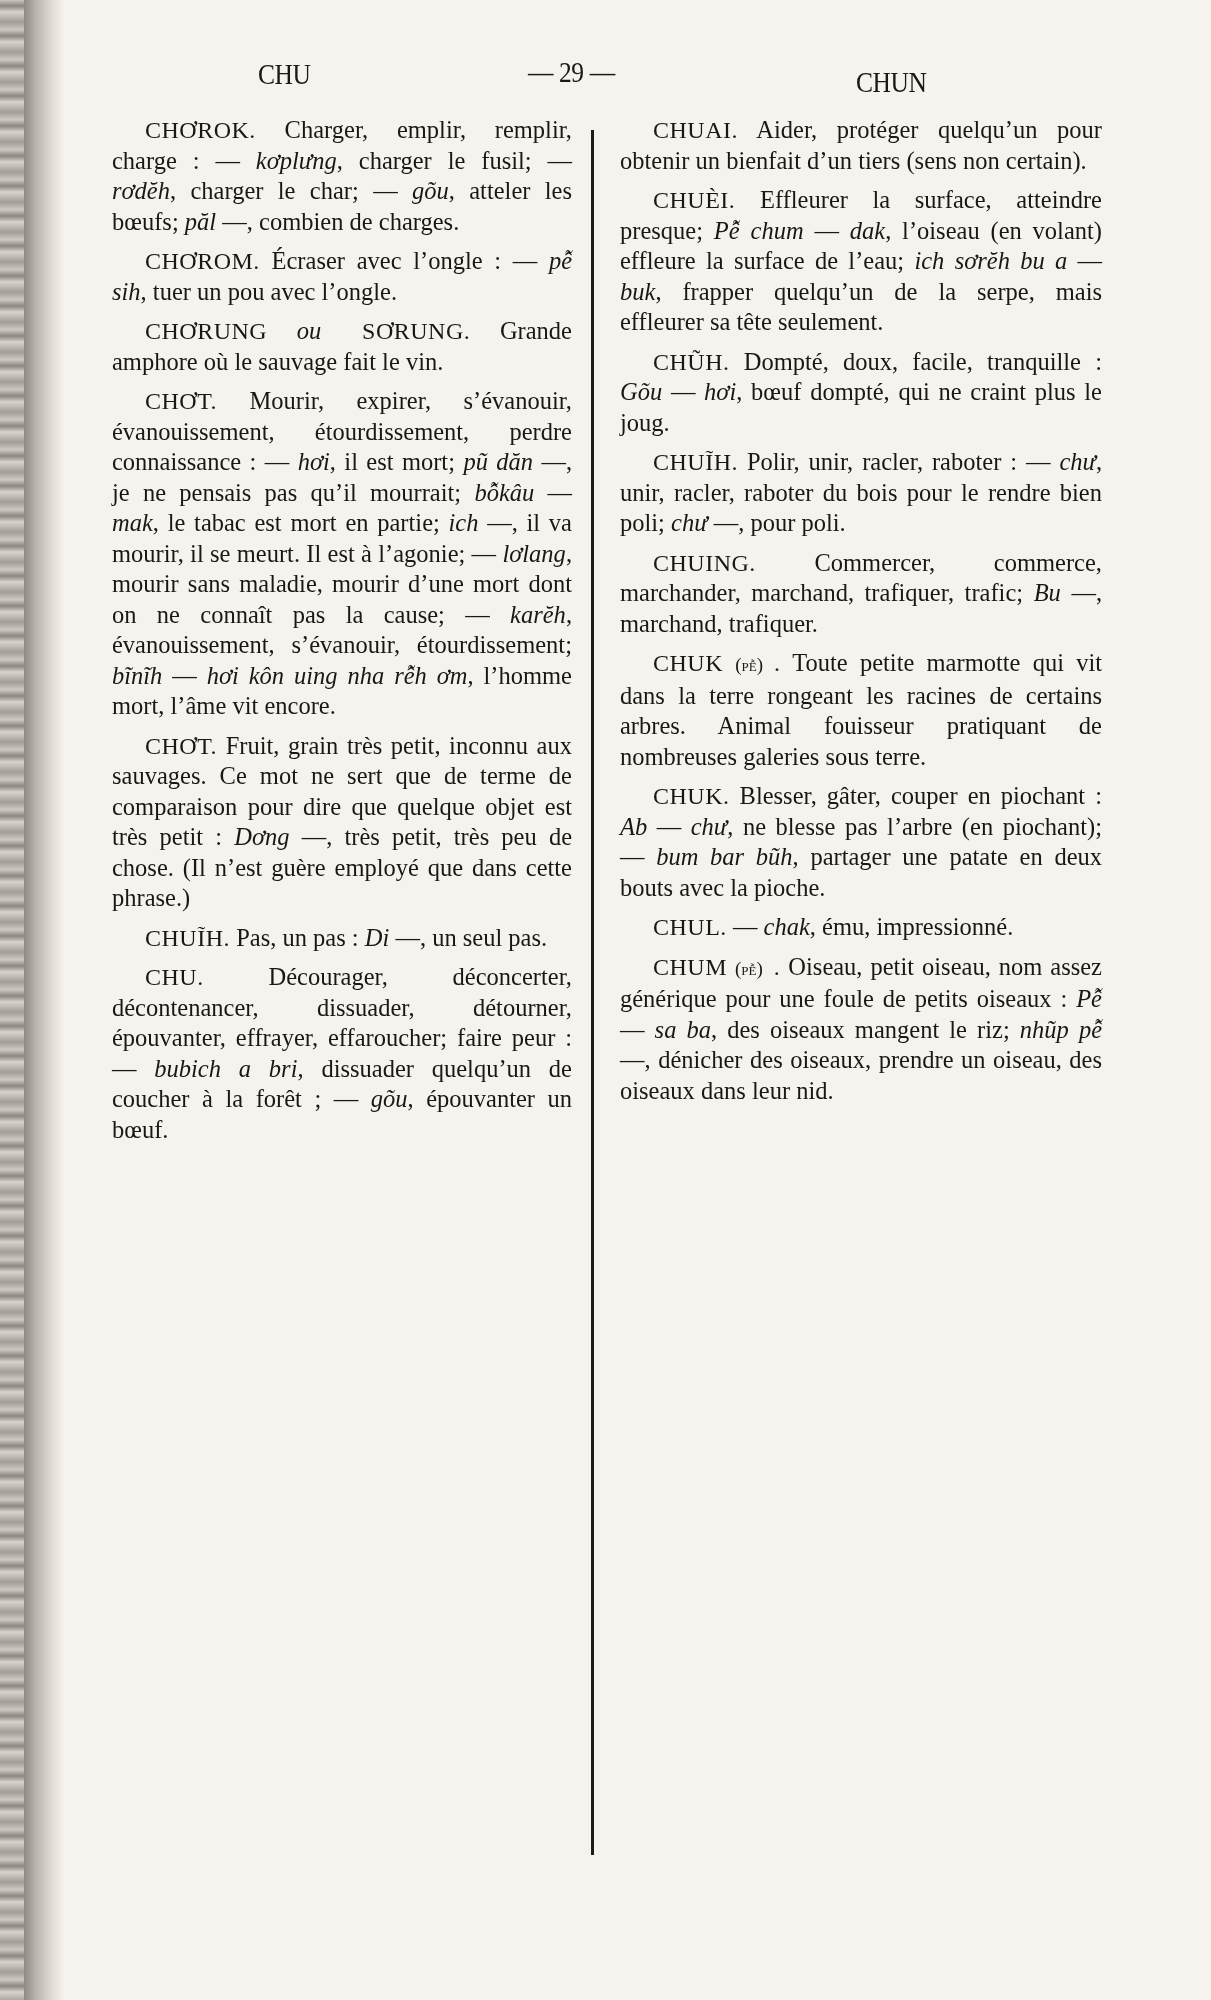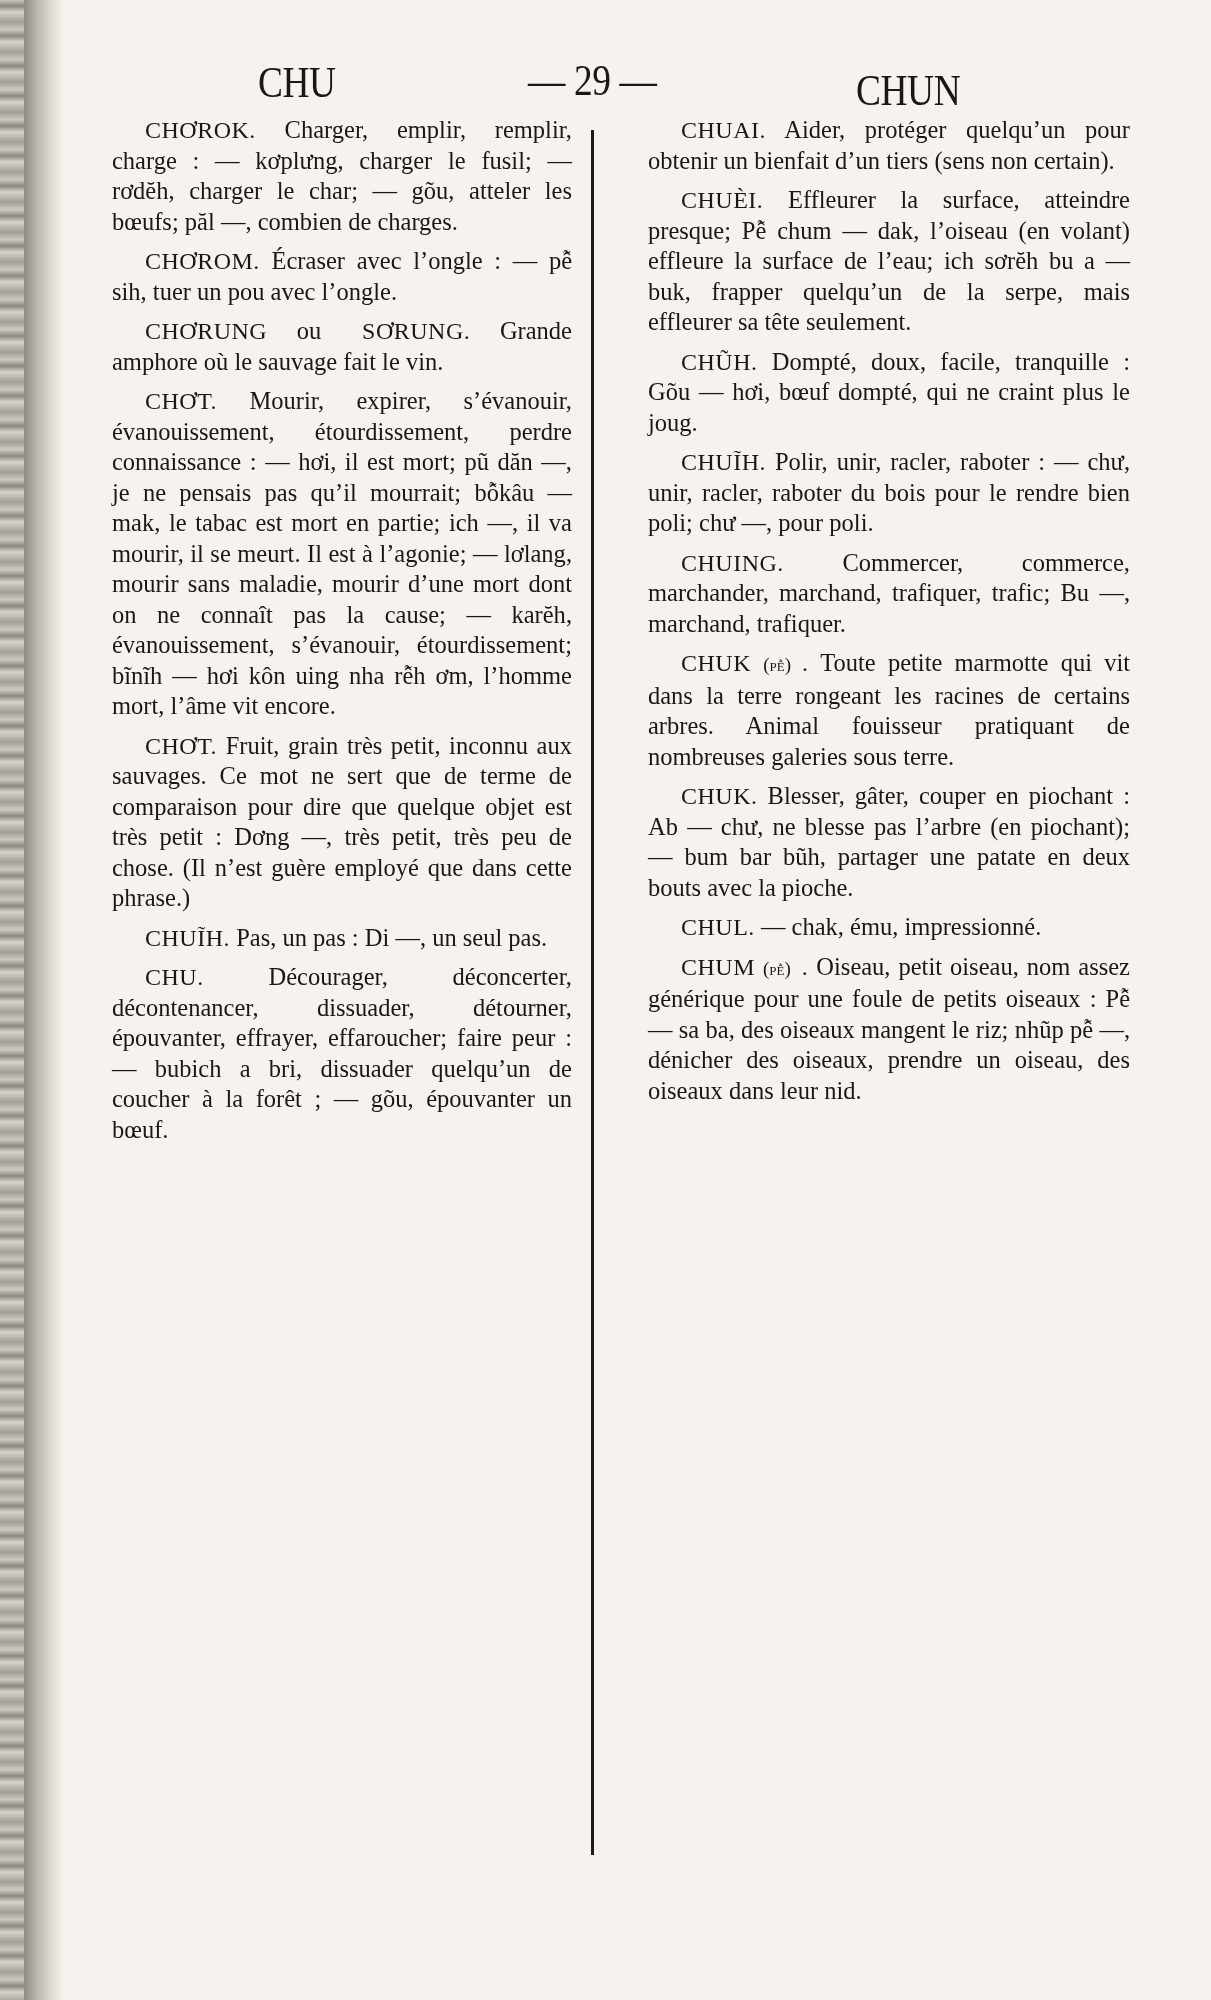--- a/index.html
+++ b/index.html
@@ -12,42 +12,42 @@
   .prev-page {
     position: absolute; left: 0; top: 0; width: 24px; height: 2000px;
     background: repeating-linear-gradient(180deg, #c9c5be 0px, #8c8780 6px, #d8d4cd 12px, #a39f98 22px, #cfcbc4 30px);
   }
   .gutter {
     position: absolute; left: 24px; top: 0; width: 40px; height: 2000px;
     background: linear-gradient(90deg, #8e8a84 0%, #b9b5ae 30%, #dcd8d1 65%, #f6f3ee 100%);
   }
   .running-head {
     position: absolute; top: 55px; left: 0; width: 1211px; height: 50px;
-    font-family: "Liberation Serif", serif; font-size: 44px; letter-spacing: -0.5px;
+    font-family: "Liberation Serif", serif; font-size: 30px; letter-spacing: -0.5px;
   }
   .running-head span { position: absolute; transform: scaleX(0.85); transform-origin: left top; }
   .rh-left { left: 258px; top: 2px; }
   .rh-page { left: 528px; top: 0px; }
   .rh-right { left: 856px; top: 10px; }
 
   .column {
     position: absolute; top: 115px;
     font-size: 24.5px; line-height: 30.5px;
     text-align: justify; hyphens: manual;
   }
   .col-left { left: 112px; width: 460px; }
-  .col-right { left: 648px; width: 482px; }
+  .col-right { left: 620px; width: 482px; }
   .divider {
     position: absolute; left: 591px; top: 130px; width: 3px; height: 1725px;
     background: #1d1a17;
   }
   .entry { margin: 0 0 9px 0; text-indent: 22px; }
   .hw { font-family: "Liberation Serif", serif; letter-spacing: 0.5px; font-size: 24px; margin-left: 11px; }
   .pe { font-variant: small-caps; font-size: 19px; margin-top: 45px; }
-  .it { }
+  .it { font-style: italic; }
   .def { }
 </style>
 </head>
 <body>
 
 <div class="prev-page"></div>
 <div class="gutter"></div>
 
 <div class="running-head">
   <span class="rh-left">CHU</span>

